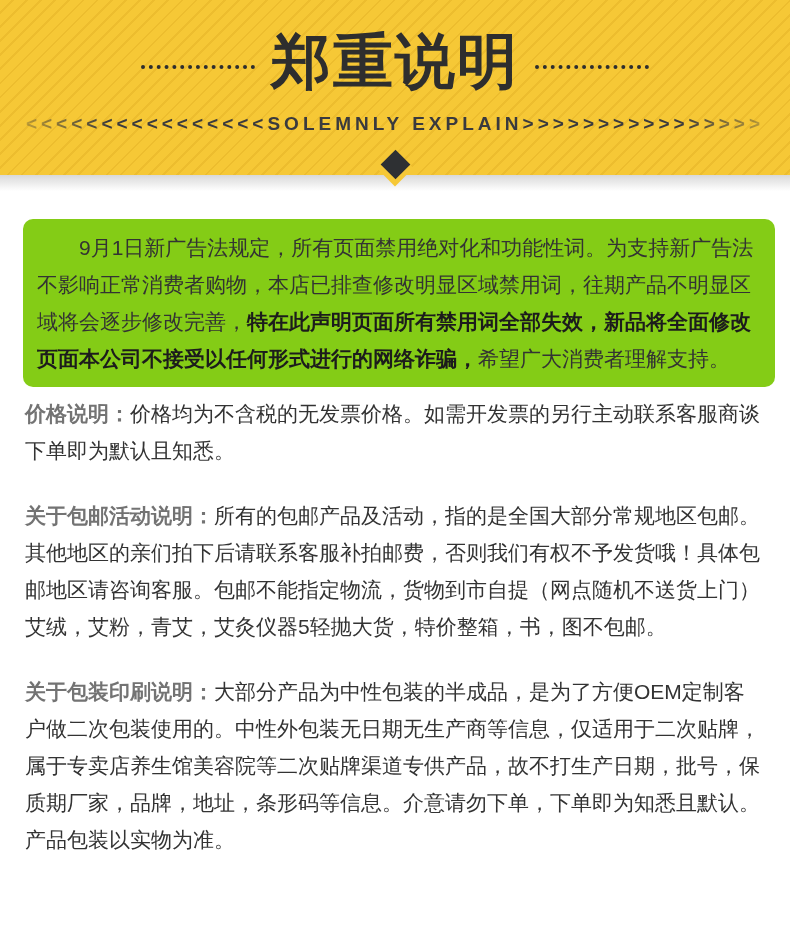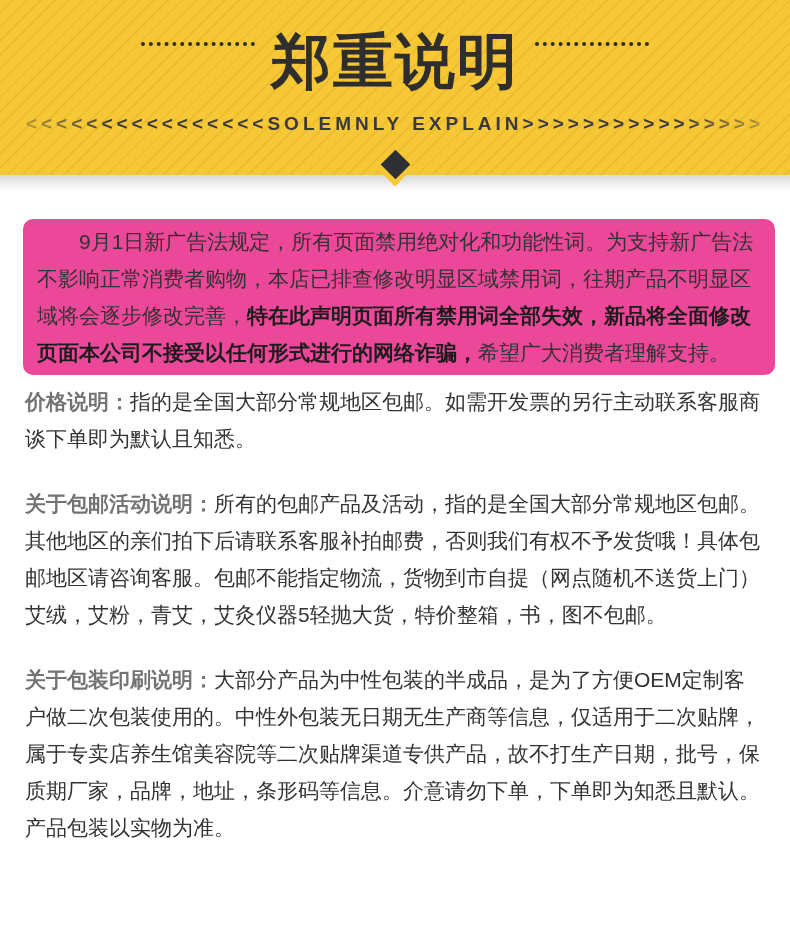--- a/index.html
+++ b/index.html
@@ -21,20 +21,21 @@
     height: 175px;
     background: repeating-linear-gradient(
       135deg,
       #f6c836 0px, #f6c836 8px,
       #edbd2e 8px, #edbd2e 10px
     );
     z-index: 1;
   }
   .title-row {
     display: flex;
+    align-items: center;
     justify-content: center;
     gap: 16px;
     padding-top: 32px;
   }
   .dotline {
     width: 114px;
     height: 0;
     border-top: 4px dotted #2e2e2e;
     margin-top: 10px;
   }
@@ -88,23 +89,23 @@
     height: 21px;
     background: #2e3033;
     transform: rotate(45deg);
   }
 
   
   .content {
     padding: 28px 25px 0 25px;
   }
   .notice-box {
-    background: #ec4899;
+    background: #84cc16;
     border-radius: 10px;
-    padding: 4px 14px;
+    padding: 10px 14px;
     margin: 0 -10px 8px -2px;
   }
   .notice-box p {
     margin: 0;
     font-size: 21px;
     line-height: 37px;
     text-indent: 2em;
     color: #333333;
   }
   .seg-b { font-weight: 700; color: #1c1c1c; }
@@ -143,21 +144,21 @@
     </div>
   </header>
   <div class="band-shadow"></div>
 
   <main class="content">
 
     <section class="notice-box">
       <p><span>9月1日新广告法规定，所有页面禁用绝对化和功能性词。为支持新广告法不影响正常消费者购物，本店已排查修改明显区域禁用词，往期产品不明显区域将会逐步修改完善，</span><span class="seg-b">特在此声明页面所有禁用词全部失效，新品将全面修改页面本公司不接受以任何形式进行的网络诈骗，</span><span>希望广大消费者理解支持。</span></p>
     </section>
 
-    <p class="para"><span class="label">价格说明：</span><span>指的是全国大部分常规地区包邮。如需开发票的另行主动联系客服商谈下单即为默认且知悉。</span></p>
+    <p class="para"><span class="label">价格说明：</span><span>价格均为不含税的无发票价格。如需开发票的另行主动联系客服商谈下单即为默认且知悉。</span></p>
 
     <p class="para"><span class="label">关于包邮活动说明：</span><span>所有的包邮产品及活动，指的是全国大部分常规地区包邮。其他地区的亲们拍下后请联系客服补拍邮费，否则我们有权不予发货哦！具体包邮地区请咨询客服。包邮不能指定物流，货物到市自提（网点随机不送货上门）艾绒，艾粉，青艾，艾灸仪器5轻抛大货，特价整箱，书，图不包邮。</span></p>
 
     <p class="para"><span class="label">关于包装印刷说明：</span><span>大部分产品为中性包装的半成品，是为了方便OEM定制客户做二次包装使用的。中性外包装无日期无生产商等信息，仅适用于二次贴牌，属于专卖店养生馆美容院等二次贴牌渠道专供产品，故不打生产日期，批号，保质期厂家，品牌，地址，条形码等信息。介意请勿下单，下单即为知悉且默认。产品包装以实物为准。</span></p>
 
 
   </main>
 </div>
 
 </body></html>

